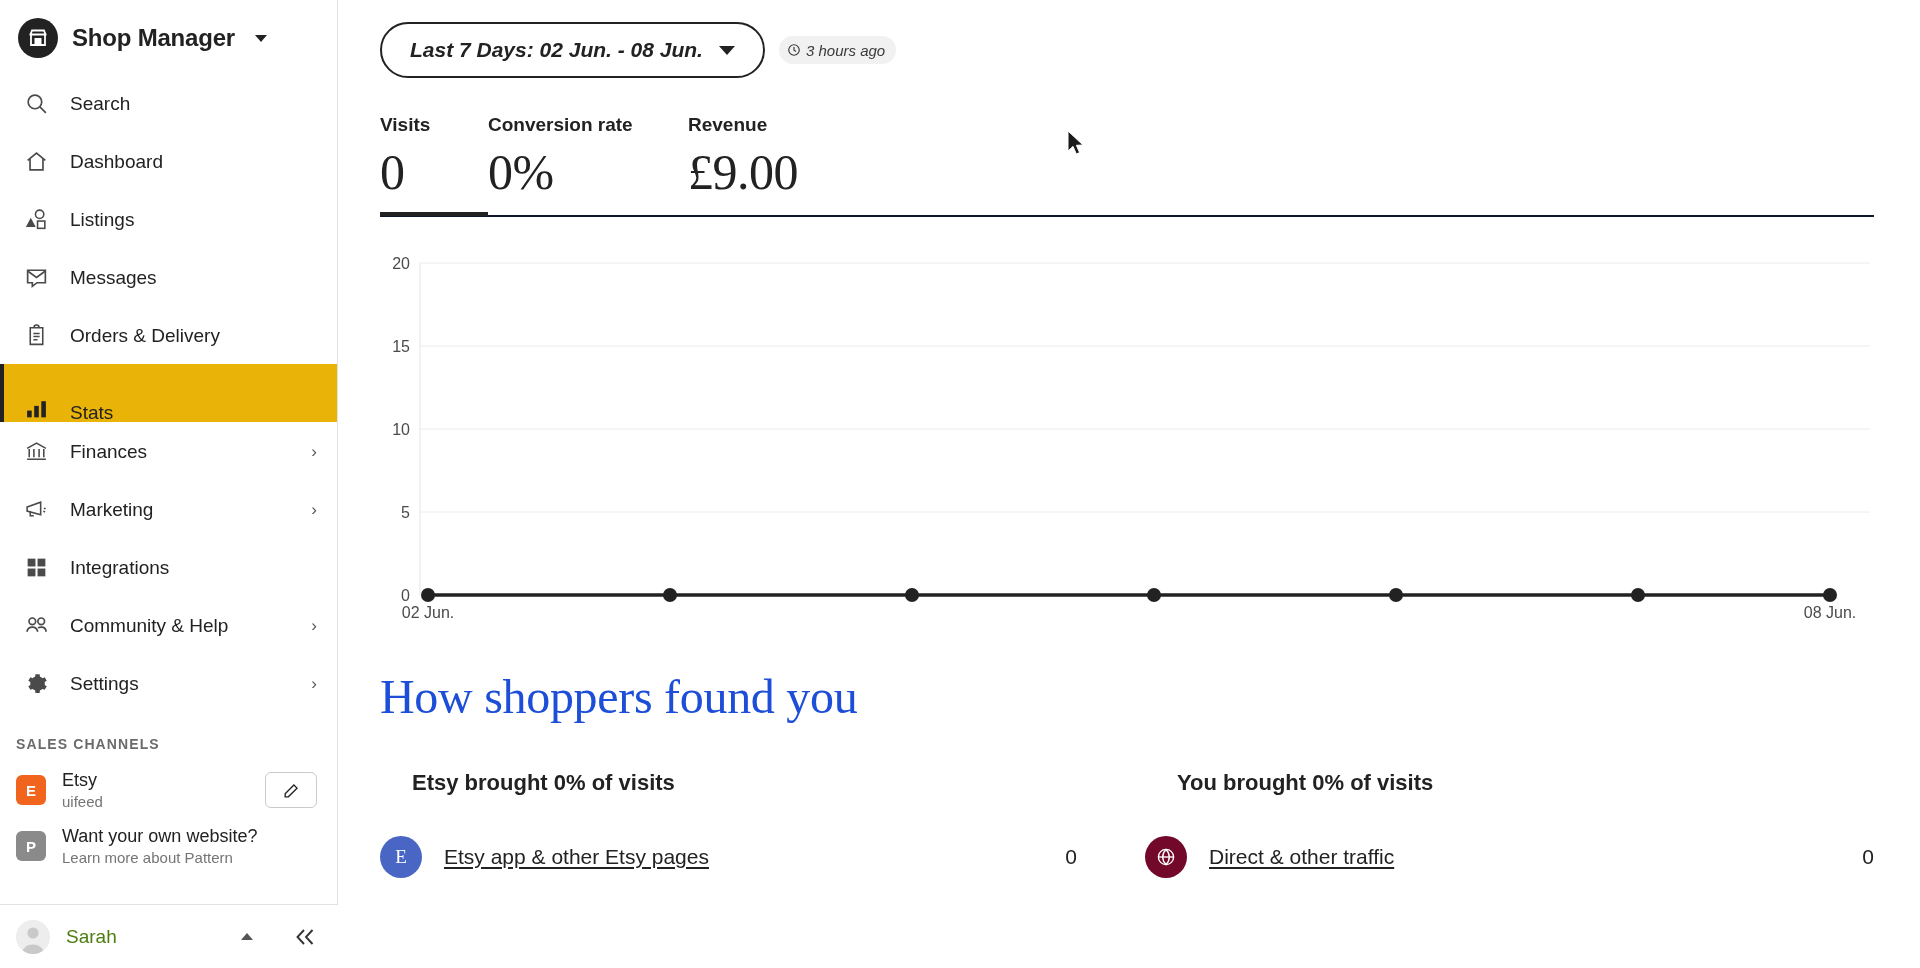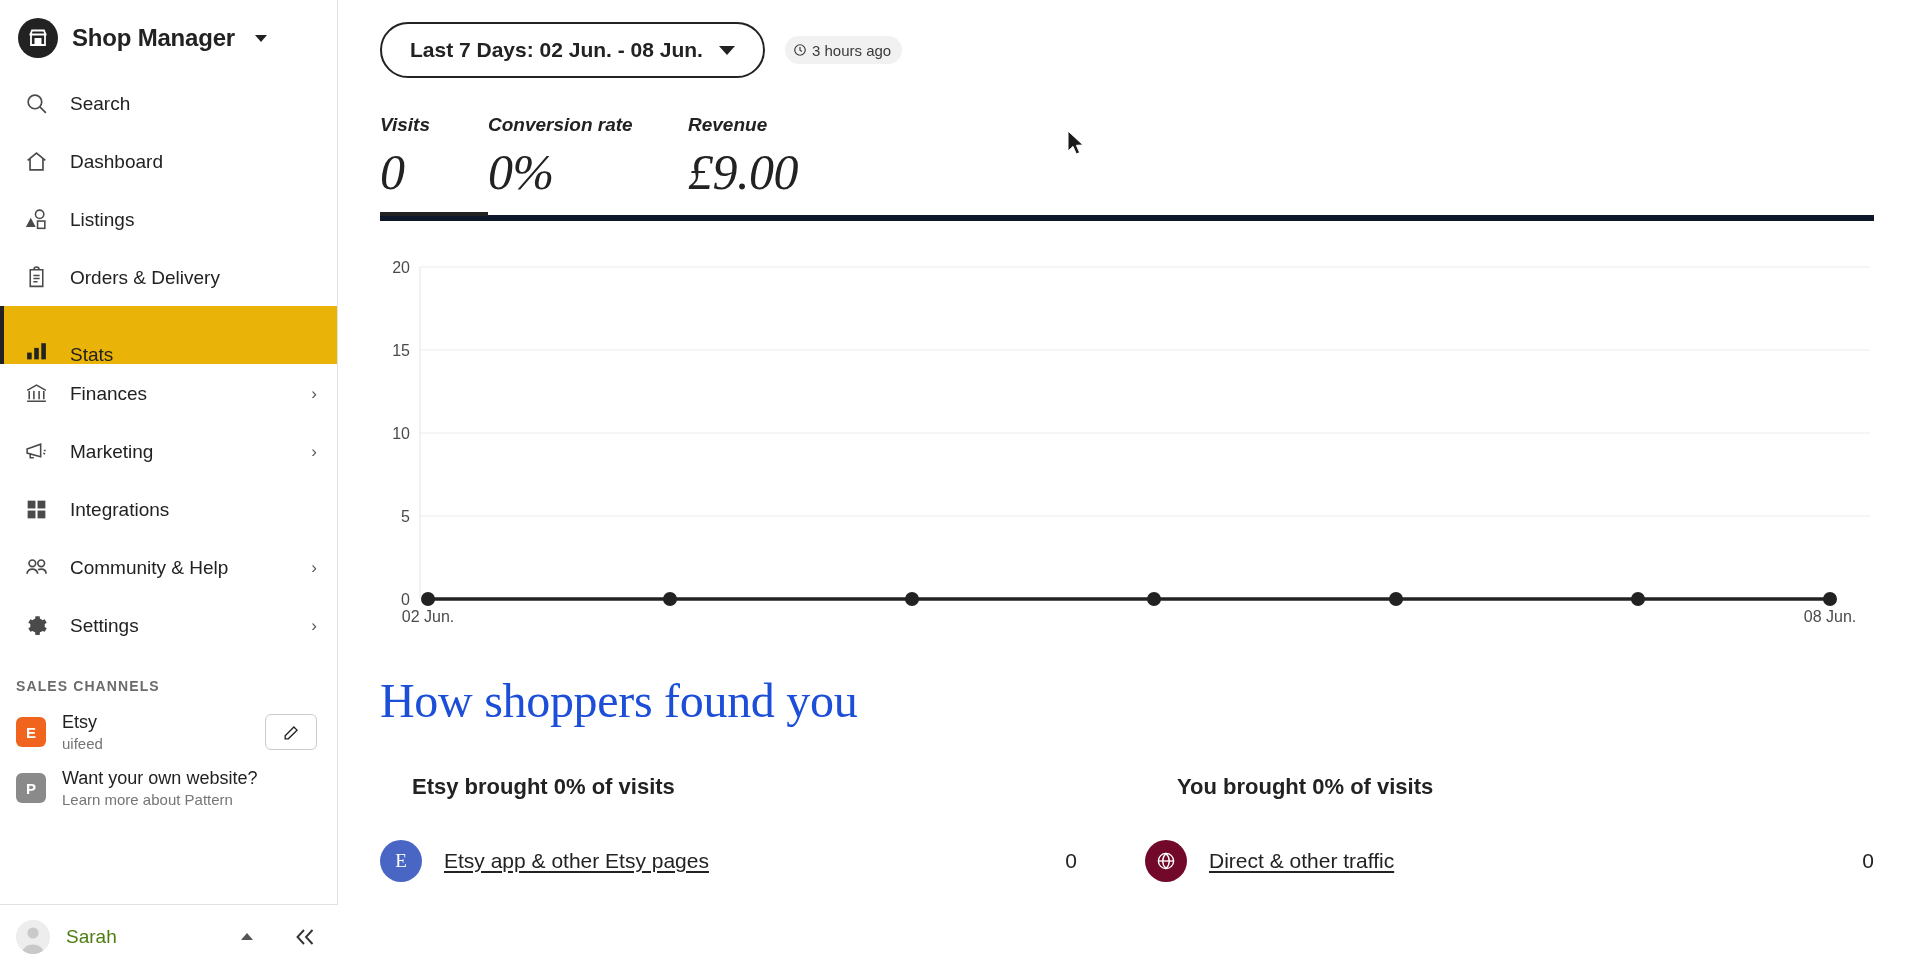--- a/index.html
+++ b/index.html
@@ -114,32 +114,31 @@
     border: 2px solid #222; border-radius: 40px;
     height: 56px; padding: 0 28px; cursor: pointer;
     background: #fff;
   }
   .daterange-label { font-size: 21px; font-weight: 700; color: #222; white-space: nowrap; }
   .caret-dn {
     width: 0; height: 0;
     border-left: 8px solid transparent; border-right: 8px solid transparent;
     border-top: 9px solid #222;
   }
-  .topbar-row { display: flex; align-items: center; gap: 20px; }
+  .topbar-row { display: flex; align-items: center; gap: 14px; font-style: italic; }
   .updated-badge {
     display: inline-flex; align-items: center; gap: 5px;
     background: #f1f1f1; border-radius: 14px;
     height: 28px; padding: 0 11px 0 8px;
     font-size: 15px; color: #3a3a3a;
   }
 
   .metrics {
     display: flex; margin-top: 36px;
-    border-bottom: 6px solid #0f172a;
-    font-style: italic;
+    border-bottom: 2px solid #0f172a;
   }
   .metric {
     padding: 0 0 16px 0; margin-right: 0; cursor: pointer;
     position: relative;
   }
   .metric-title { font-size: 19px; font-weight: 700; color: #222; }
   .metric-value {
     font-family: "Liberation Serif", serif;
     font-size: 50px; font-weight: 400; color: #222;
     margin-top: 10px; line-height: 1.05;
@@ -229,20 +228,29 @@
         <span class="nav-icon">
           <svg width="25" height="25" viewBox="0 0 24 24" fill="none" stroke="#4a4a4a" stroke-width="1.5">
             <circle cx="15" cy="7" r="4"></circle>
             <path d="M3 18.5 6.5 12 10 18.5z" fill="#4a4a4a"></path>
             <rect x="13" y="13.5" width="7" height="7"></rect>
           </svg>
         </span>
         <span class="nav-label">Listings</span>
       </div>
 
+      <div class="nav-item">
+        <span class="nav-icon">
+          <svg width="25" height="25" viewBox="0 0 24 24" fill="none" stroke="#4a4a4a" stroke-width="1.6">
+            <path d="M3.5 5h17v12h-8l-4.5 3.5V17H3.5z"></path>
+              <path d="m3.5 5.8 8.5 6.2 8.5-6.2"></path>
+          </svg>
+        </span>
+        <span class="nav-label">Messages</span>
+      </div>
 
       <div class="nav-item">
         <span class="nav-icon">
           <svg width="25" height="25" viewBox="0 0 24 24" fill="none" stroke="#4a4a4a" stroke-width="1.5">
             <path d="M6 4.5h12v16H6z"></path>
               <path d="M9.5 4.5a2.5 2.5 0 0 1 5 0"></path>
             <path d="M9 10h6M9 13h6M9 16h4"></path>
           </svg>
         </span>
         <span class="nav-label">Orders &amp; Delivery</span>

